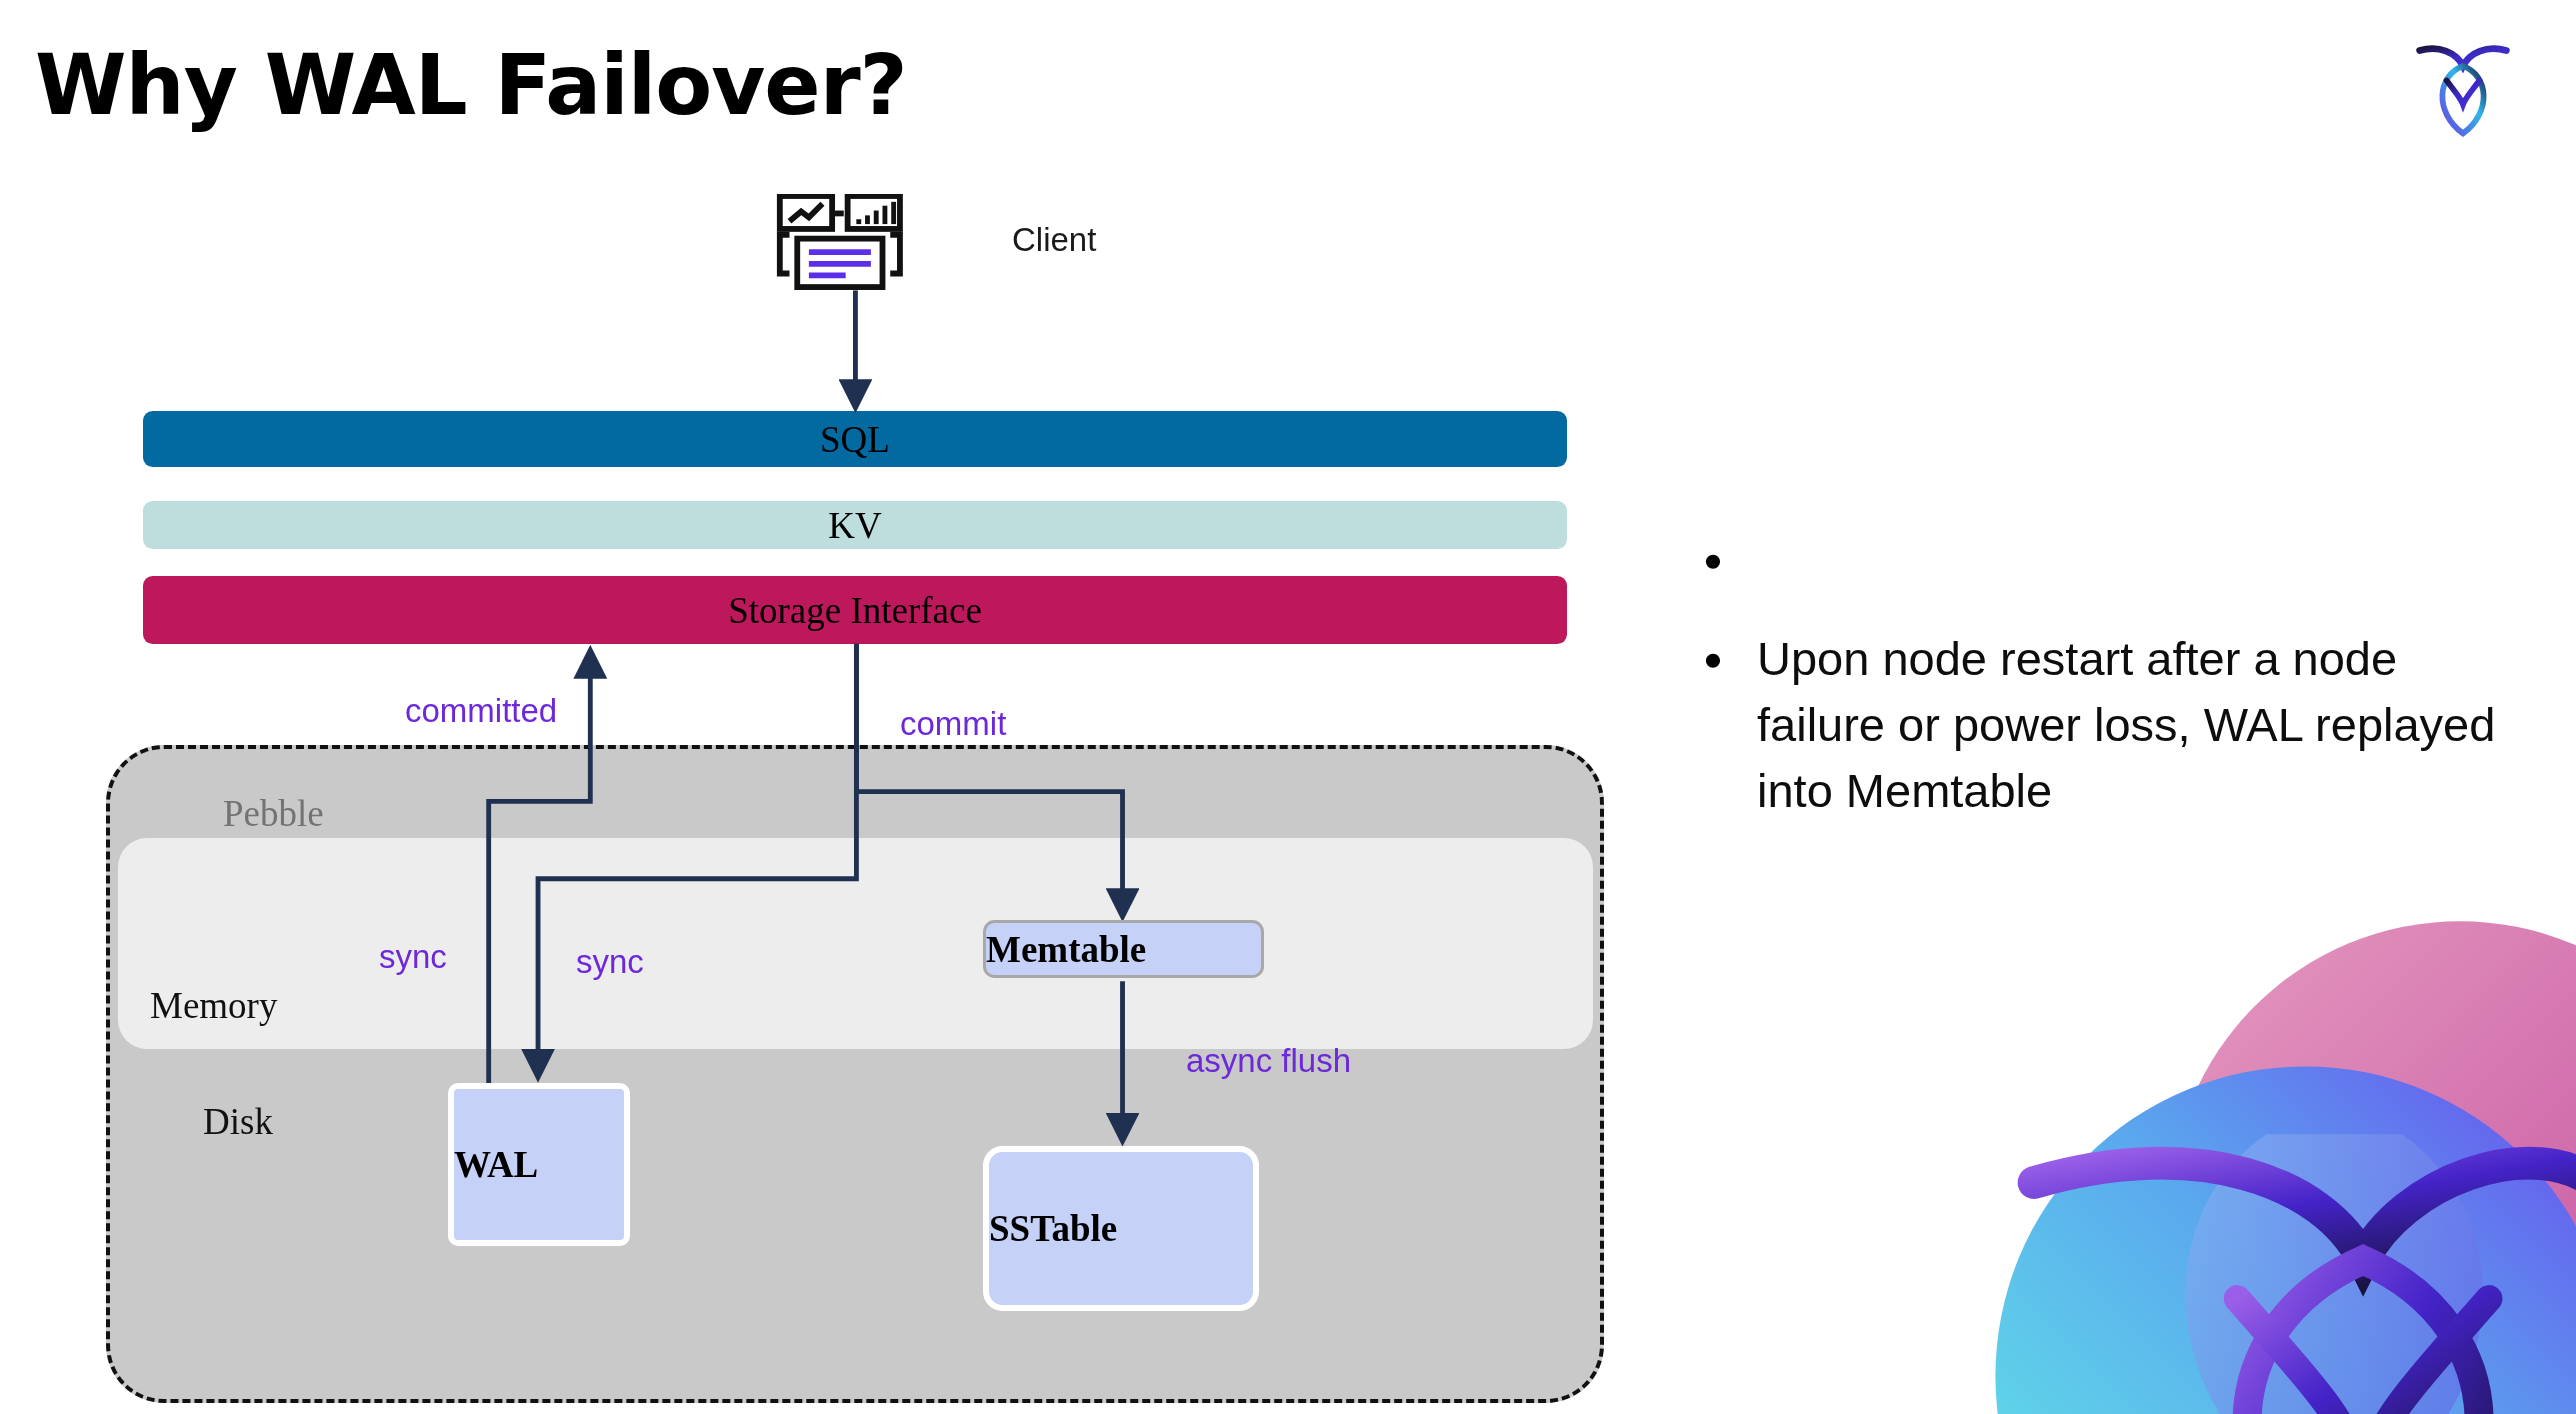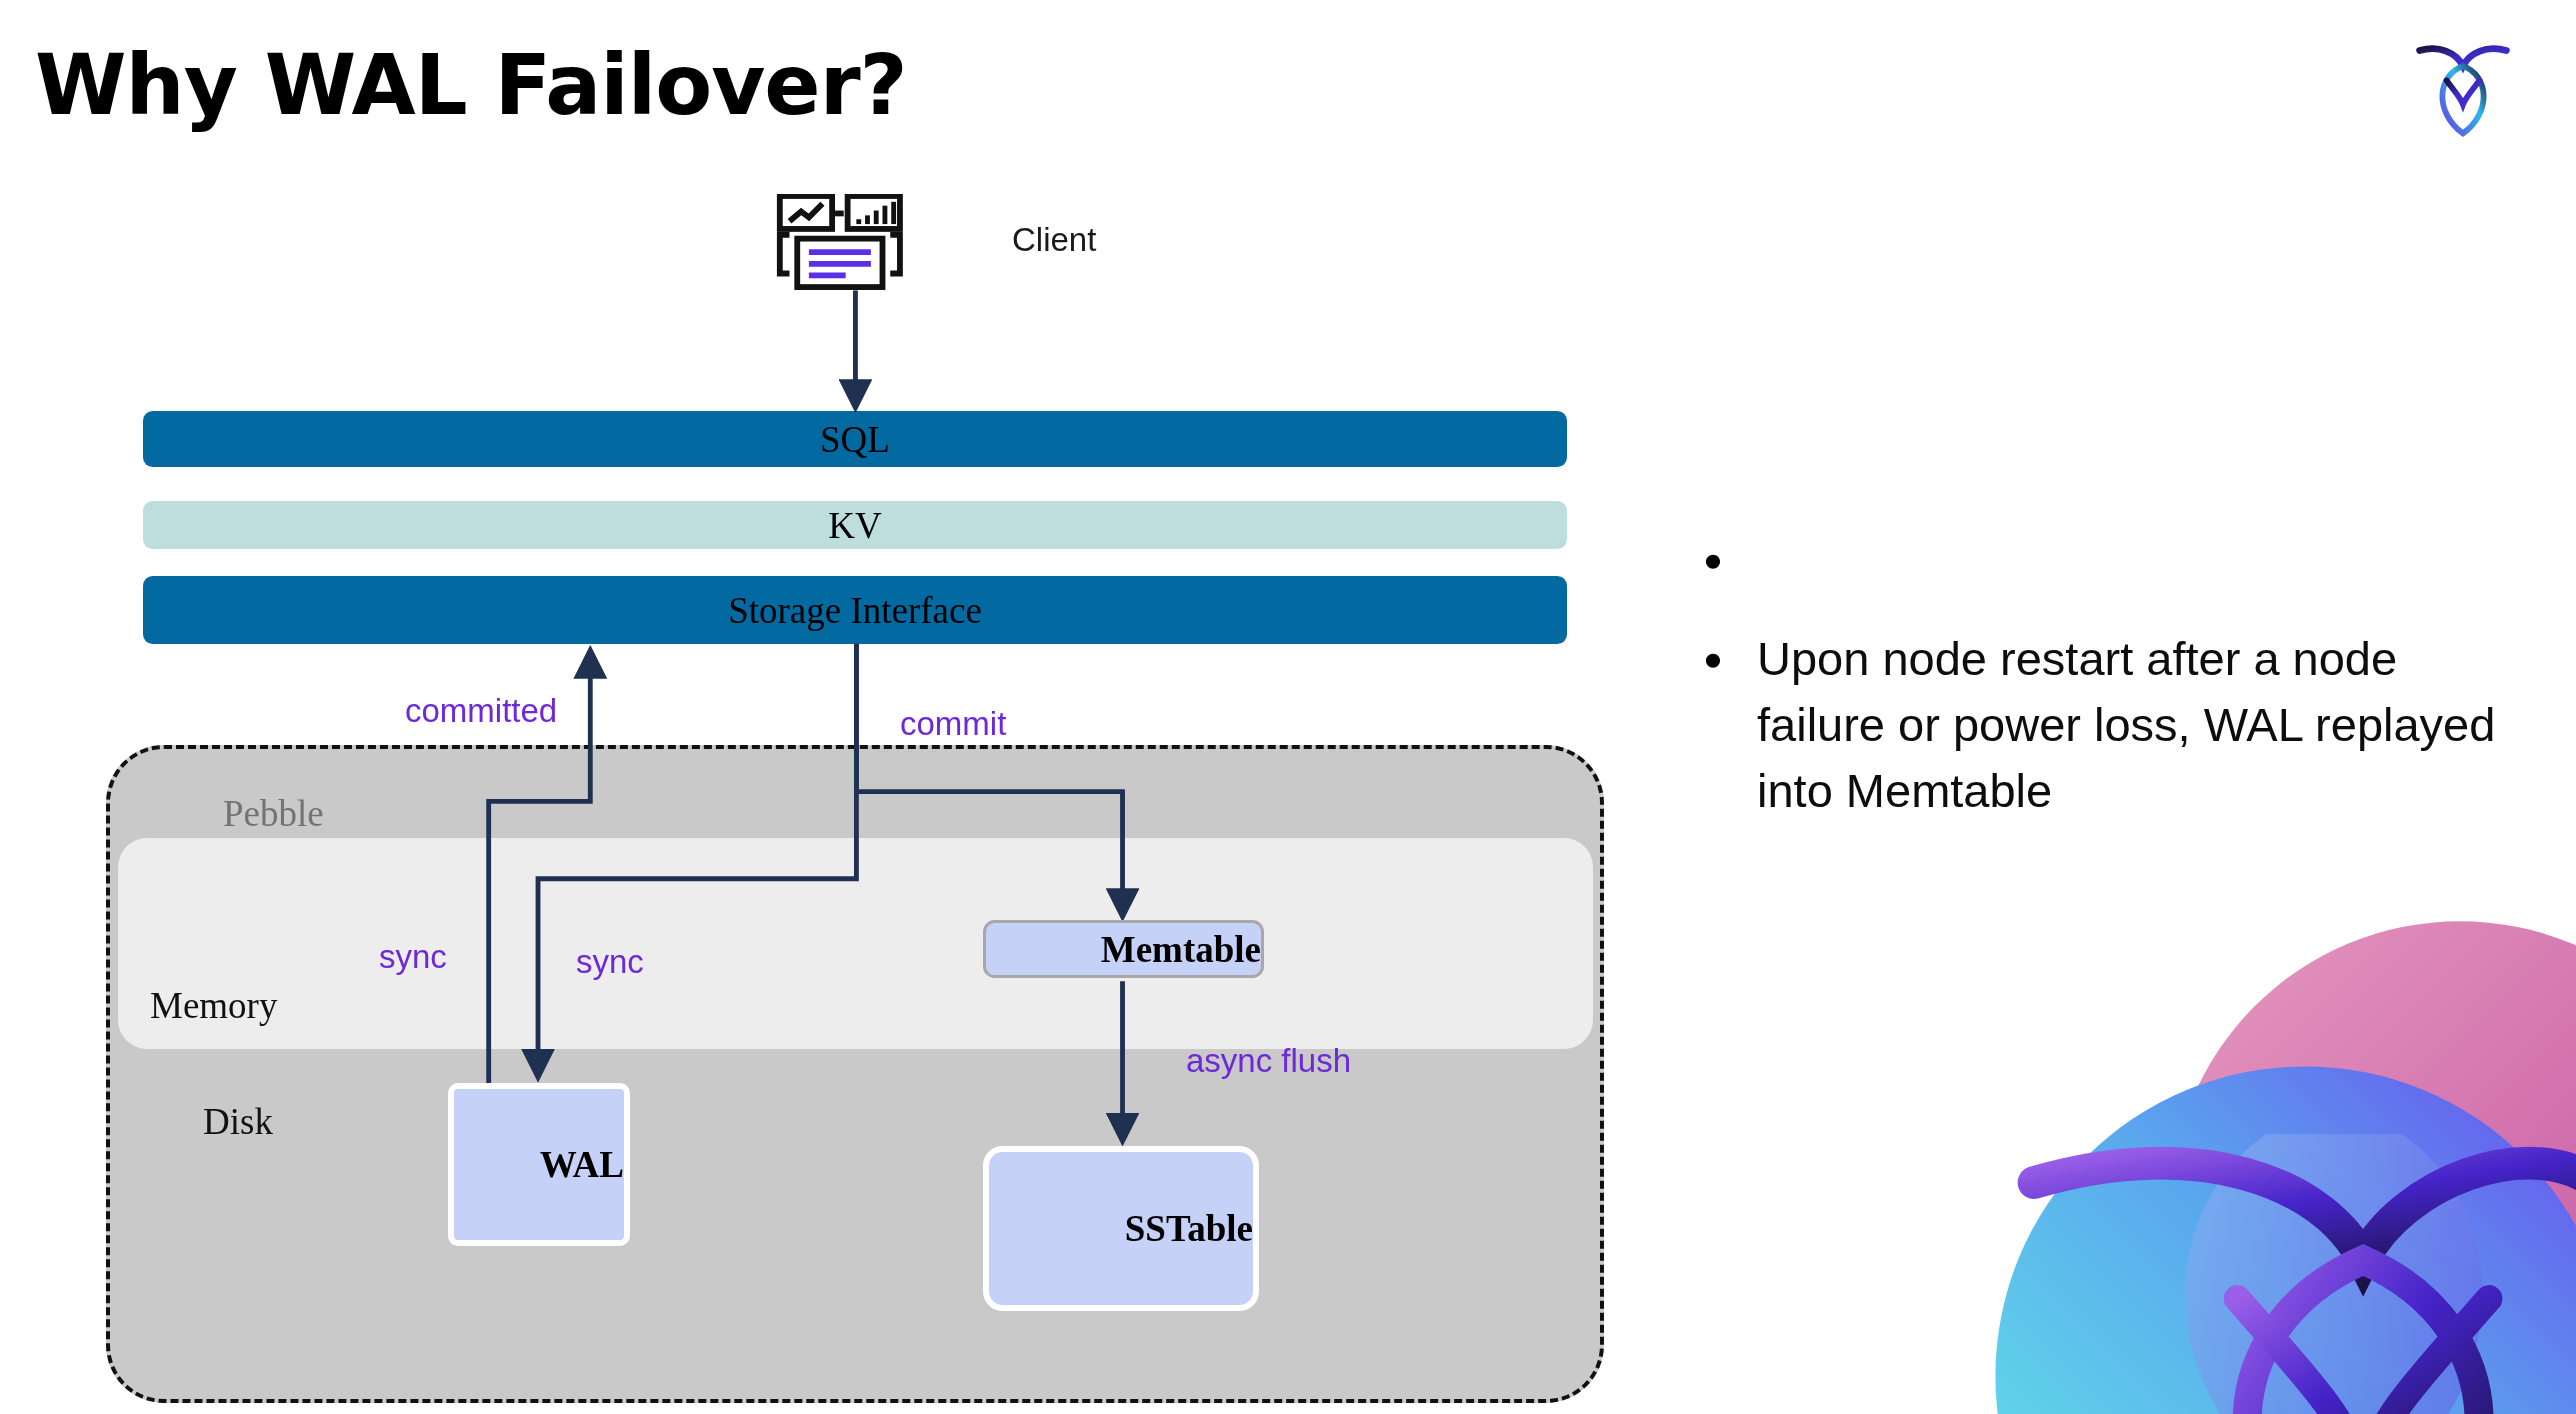--- a/index.html
+++ b/index.html
@@ -127,21 +127,21 @@
     font-size: 37px;
     color: #111111;
   }
 
   
   .node-box {
     position: absolute;
     background: #c6d1f8;
     display: flex;
     align-items: center;
-    justify-content: flex-end;
+    justify-content: flex-start;
     font-family: "Liberation Serif", serif;
     font-weight: bold;
     font-size: 37px;
     color: #000000;
     box-sizing: border-box;
   }
   #node-memtable {
     left: 983px; top: 920px; width: 281px; height: 58px;
     border: 3.9px solid #a8a8a8;
     border-radius: 11.6px;
@@ -295,21 +295,21 @@
   </svg>
 </div>
 <div id="client-label">Client</div>
 
 <div class="stack-bar" id="bar-sql" style="background:#0369a1">
   <span>SQL</span>
 </div>
 <div class="stack-bar" id="bar-kv" style="background:#bddedd">
   <span>KV</span>
 </div>
-<div class="stack-bar" id="bar-si" style="background:#0369a1">
+<div class="stack-bar" id="bar-si" style="background:#be185d">
   <span>Storage Interface</span>
 </div>
 
 <div id="pebble-box"></div>
 <div id="pebble-label">Pebble</div>
 <div id="memory-box"></div>
 <div id="memory-label">Memory</div>
 <div id="disk-label">Disk</div>
 
 <svg id="edges-svg" viewBox="0 0 2662 1462" width="2576" height="1415">

